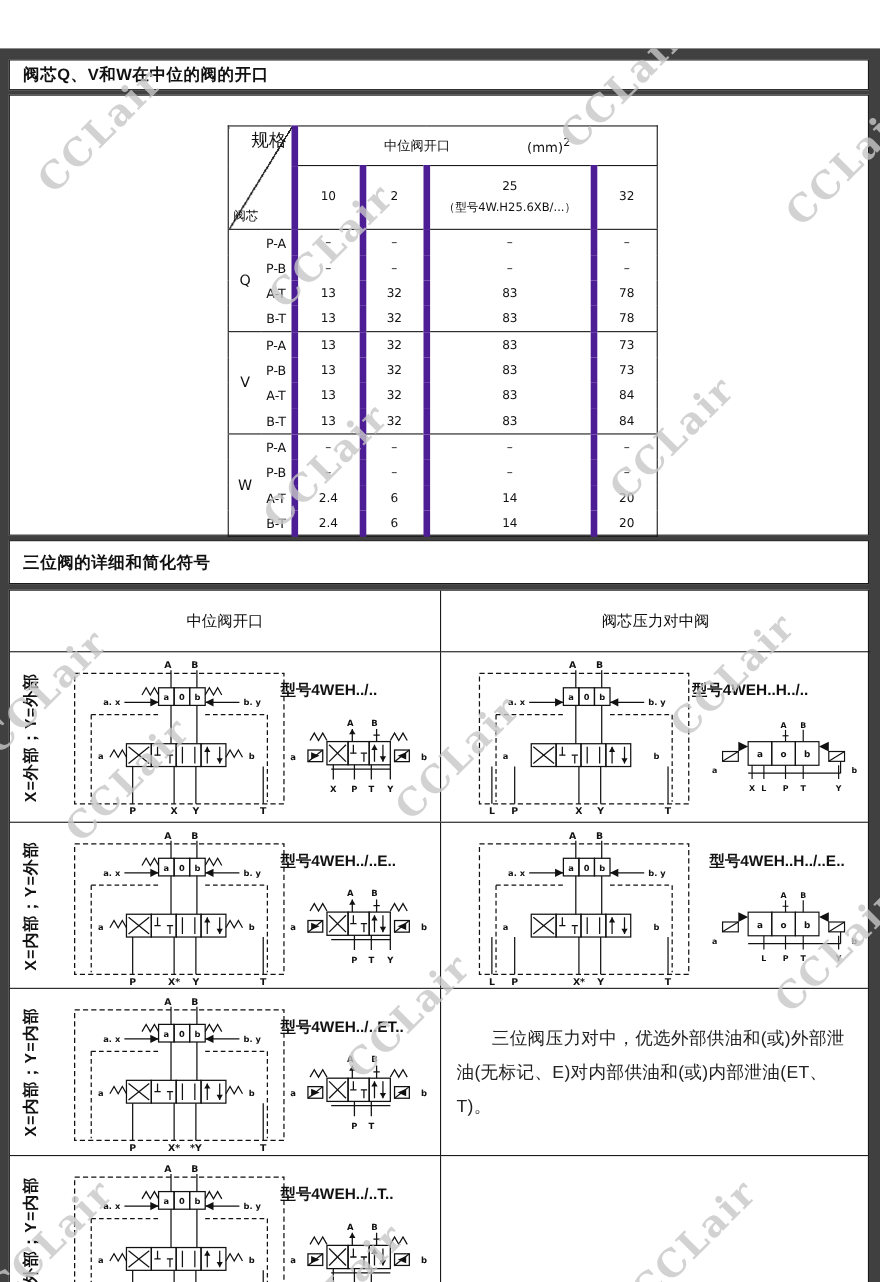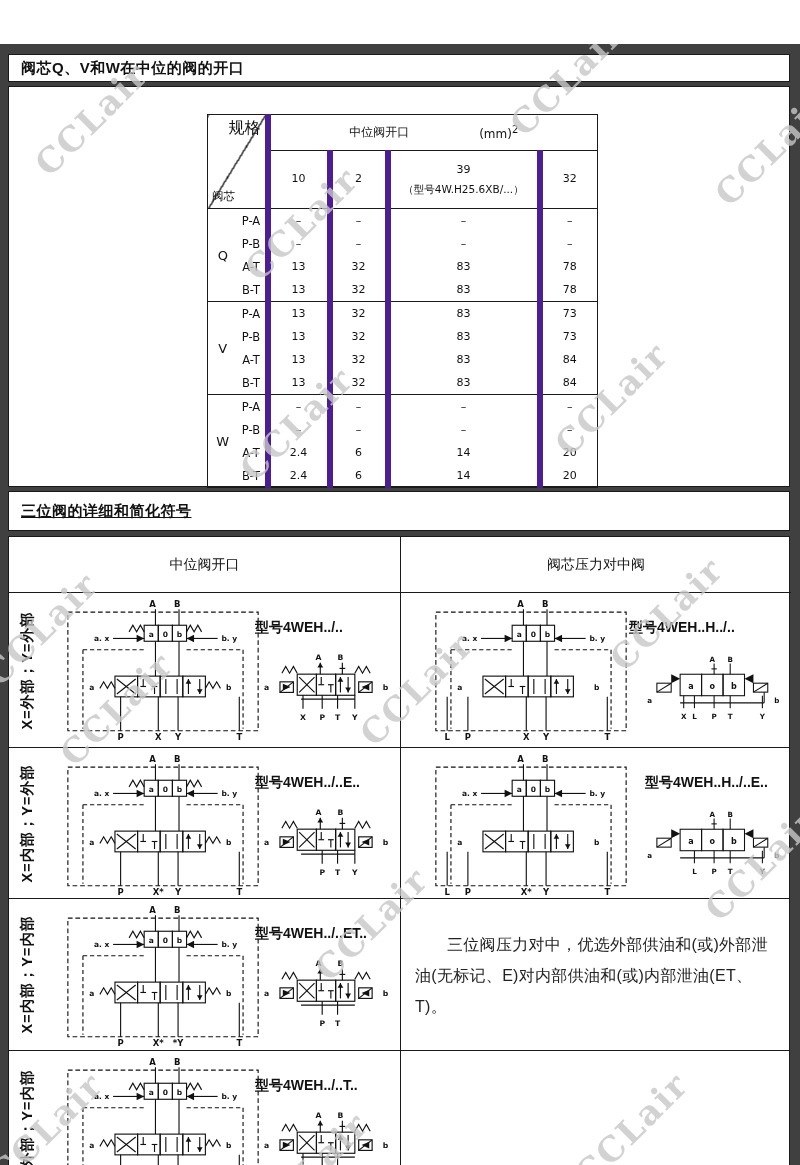--- a/index.html
+++ b/index.html
@@ -79,21 +79,21 @@
             <div class="inner">
               <span>中位阀开口</span>
               <span><span>(mm)</span><sup>2</sup></span>
             </div>
           </th>
         </tr>
         <tr class="hrow2" style="height:58px;">
           <th class="sizehdr v"><span>10</span></th>
           <th class="sizehdr v"><span>2</span></th>
           <th class="sizehdr v">
-            <span>39</span>
+            <span>25</span>
             <span class="note-line">（型号4W.H25.6XB/...）</span>
           </th>
           <th class="sizehdr v"><span>32</span></th>
         </tr>
       </thead>
       <tbody id="spec-tbody">
           <tr class="gstart">
             <td rowspan="4" class="spool-cell" style="vertical-align: middle;">Q</td>
             <td class="type-cell">P-A</td>
             <td class="v">–</td>
@@ -177,21 +177,21 @@
             <td class="type-cell">B-T</td>
             <td class="v">2.4</td>
             <td class="v">6</td>
             <td class="v">14</td>
             <td class="v">20</td>
           </tr>
         </tbody>
     </table>
   </div>
 
-  <div class="box title-bar" style="left:8px;top:447px;width:782px;height:40px;text-decoration:underline;">
+  <div class="box title-bar" style="left:8px;top:447px;width:782px;height:40px;">
     <span>三位阀的详细和简化符号</span>
   </div>
 
   <div class="box" style="left:8px;top:492px;width:782px;height:668px;border-width:1.5px;">
     <div class="grid-hdr" style="left:0;width:392px;border-right:1px solid #1a1a1a;">
       <span>中位阀开口</span>
     </div>
     <div class="grid-hdr" style="left:392px;width:390px;align-items:center;">
       <span>
         <span>阀芯压力对中阀</span><br>

